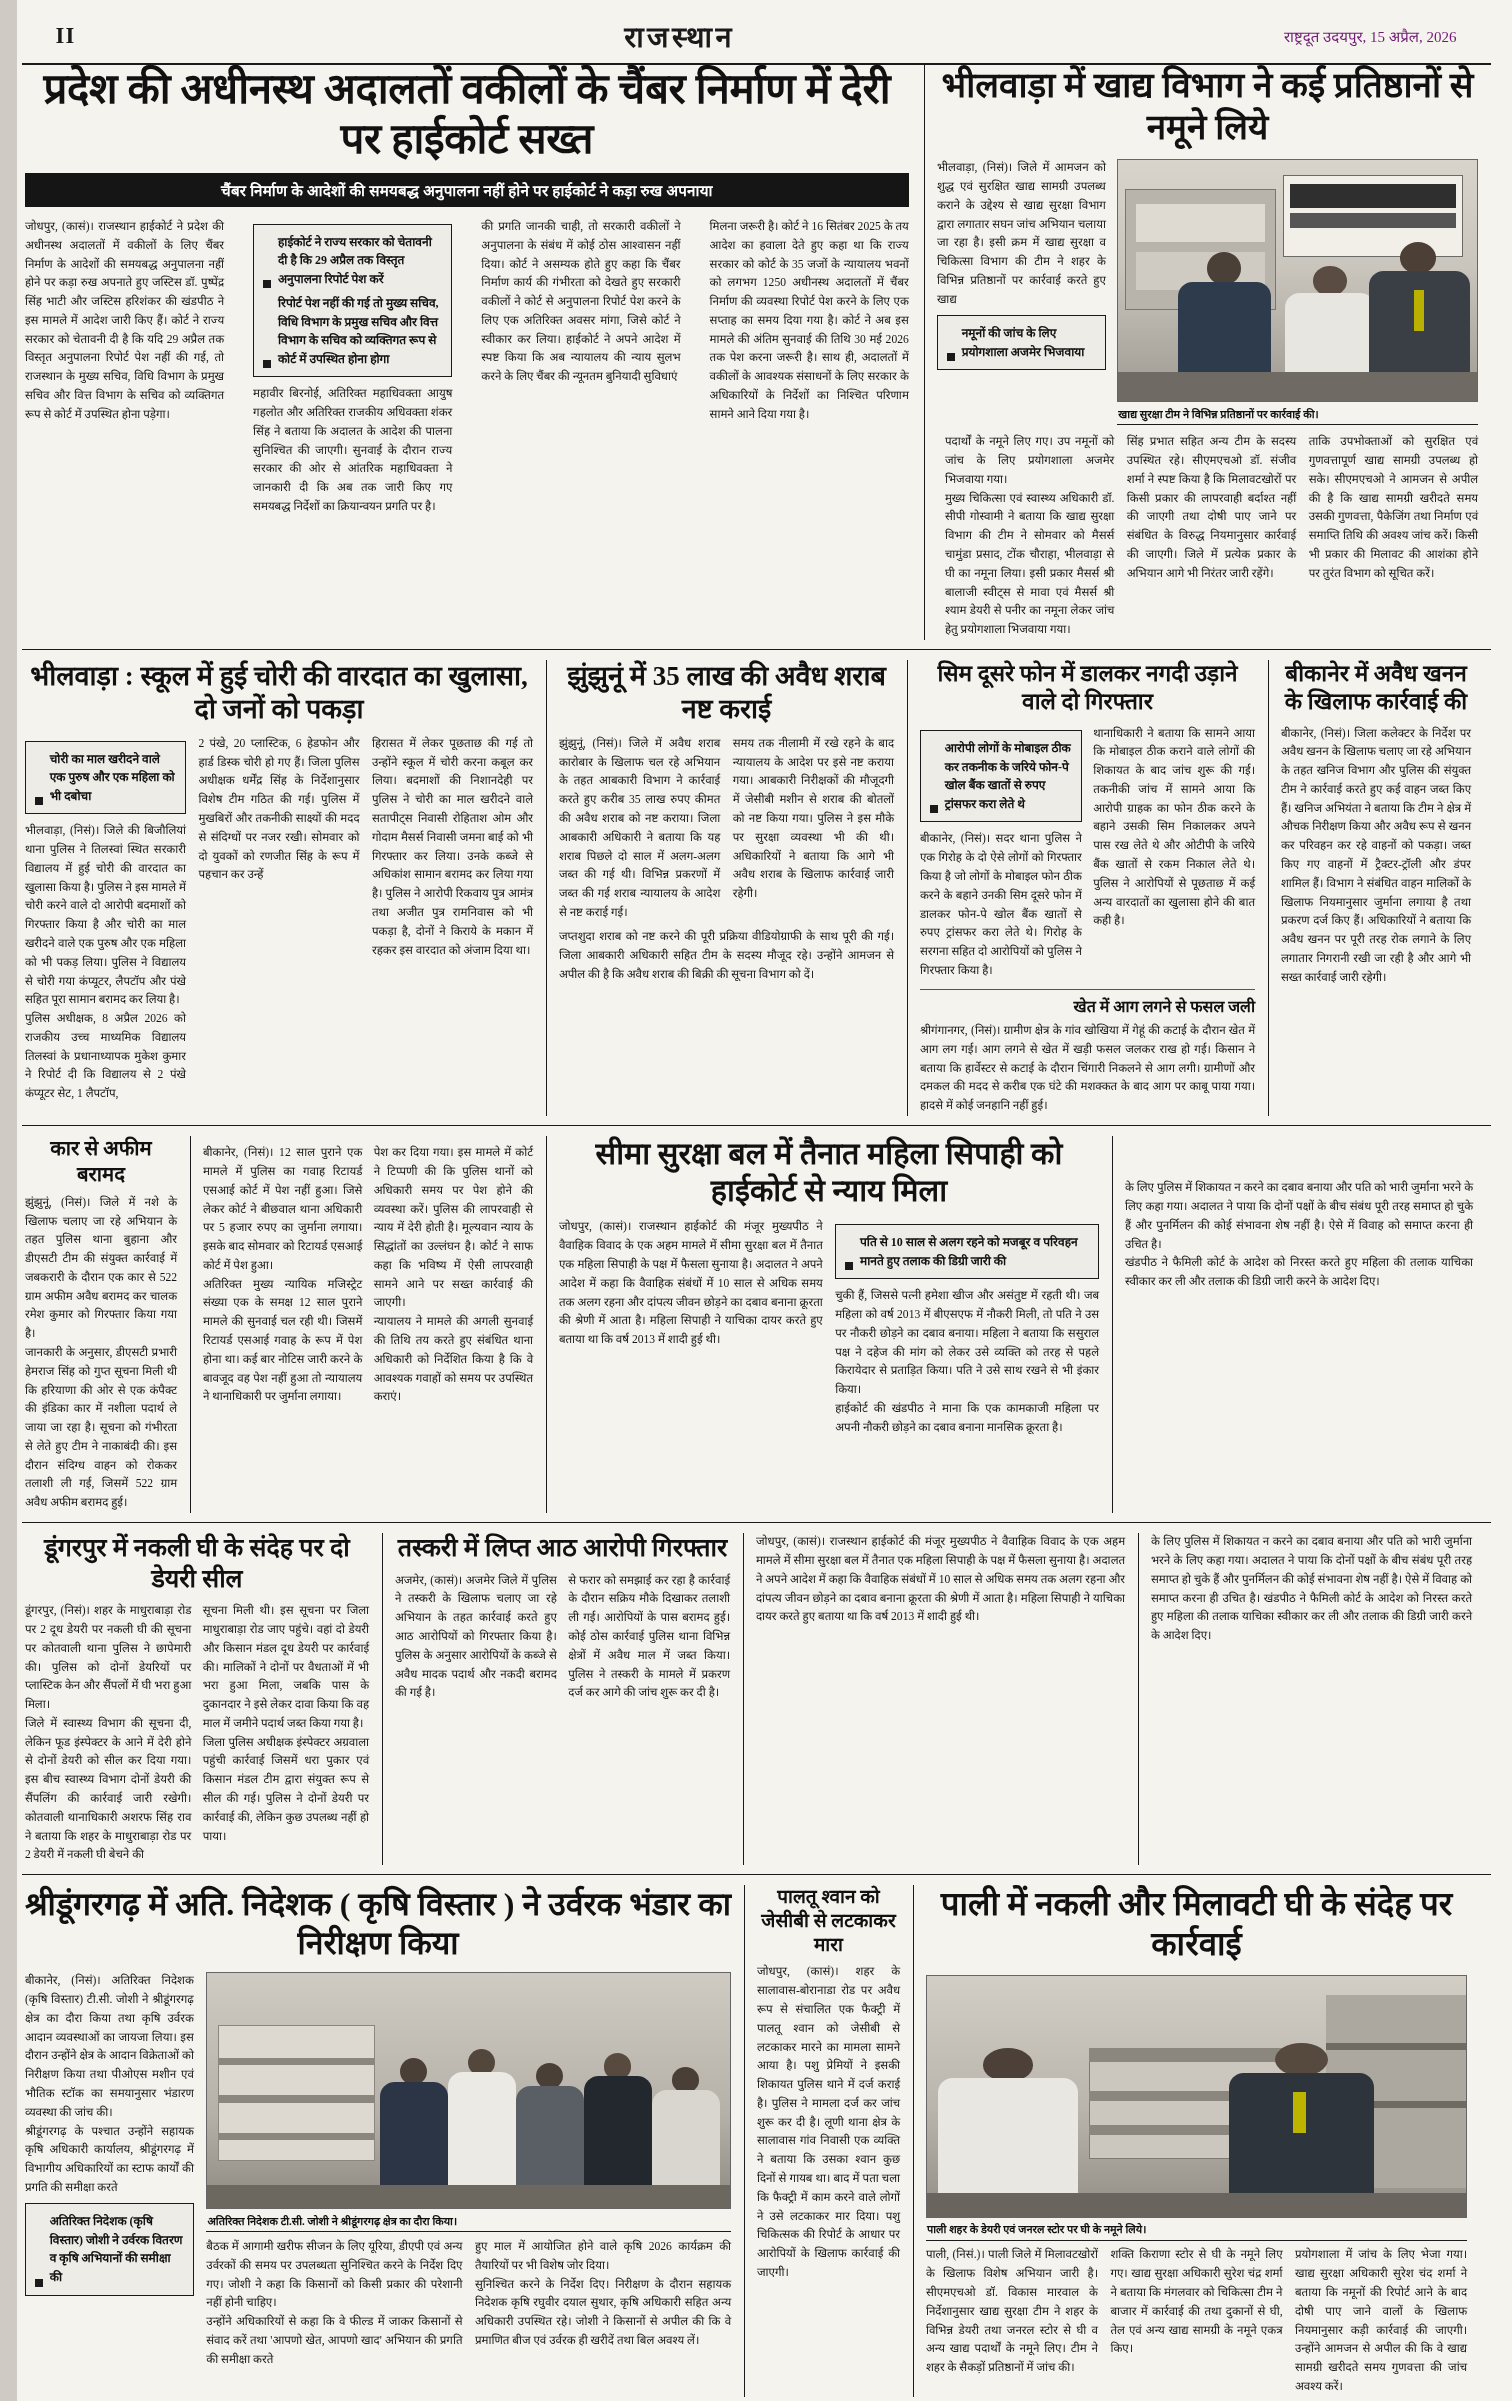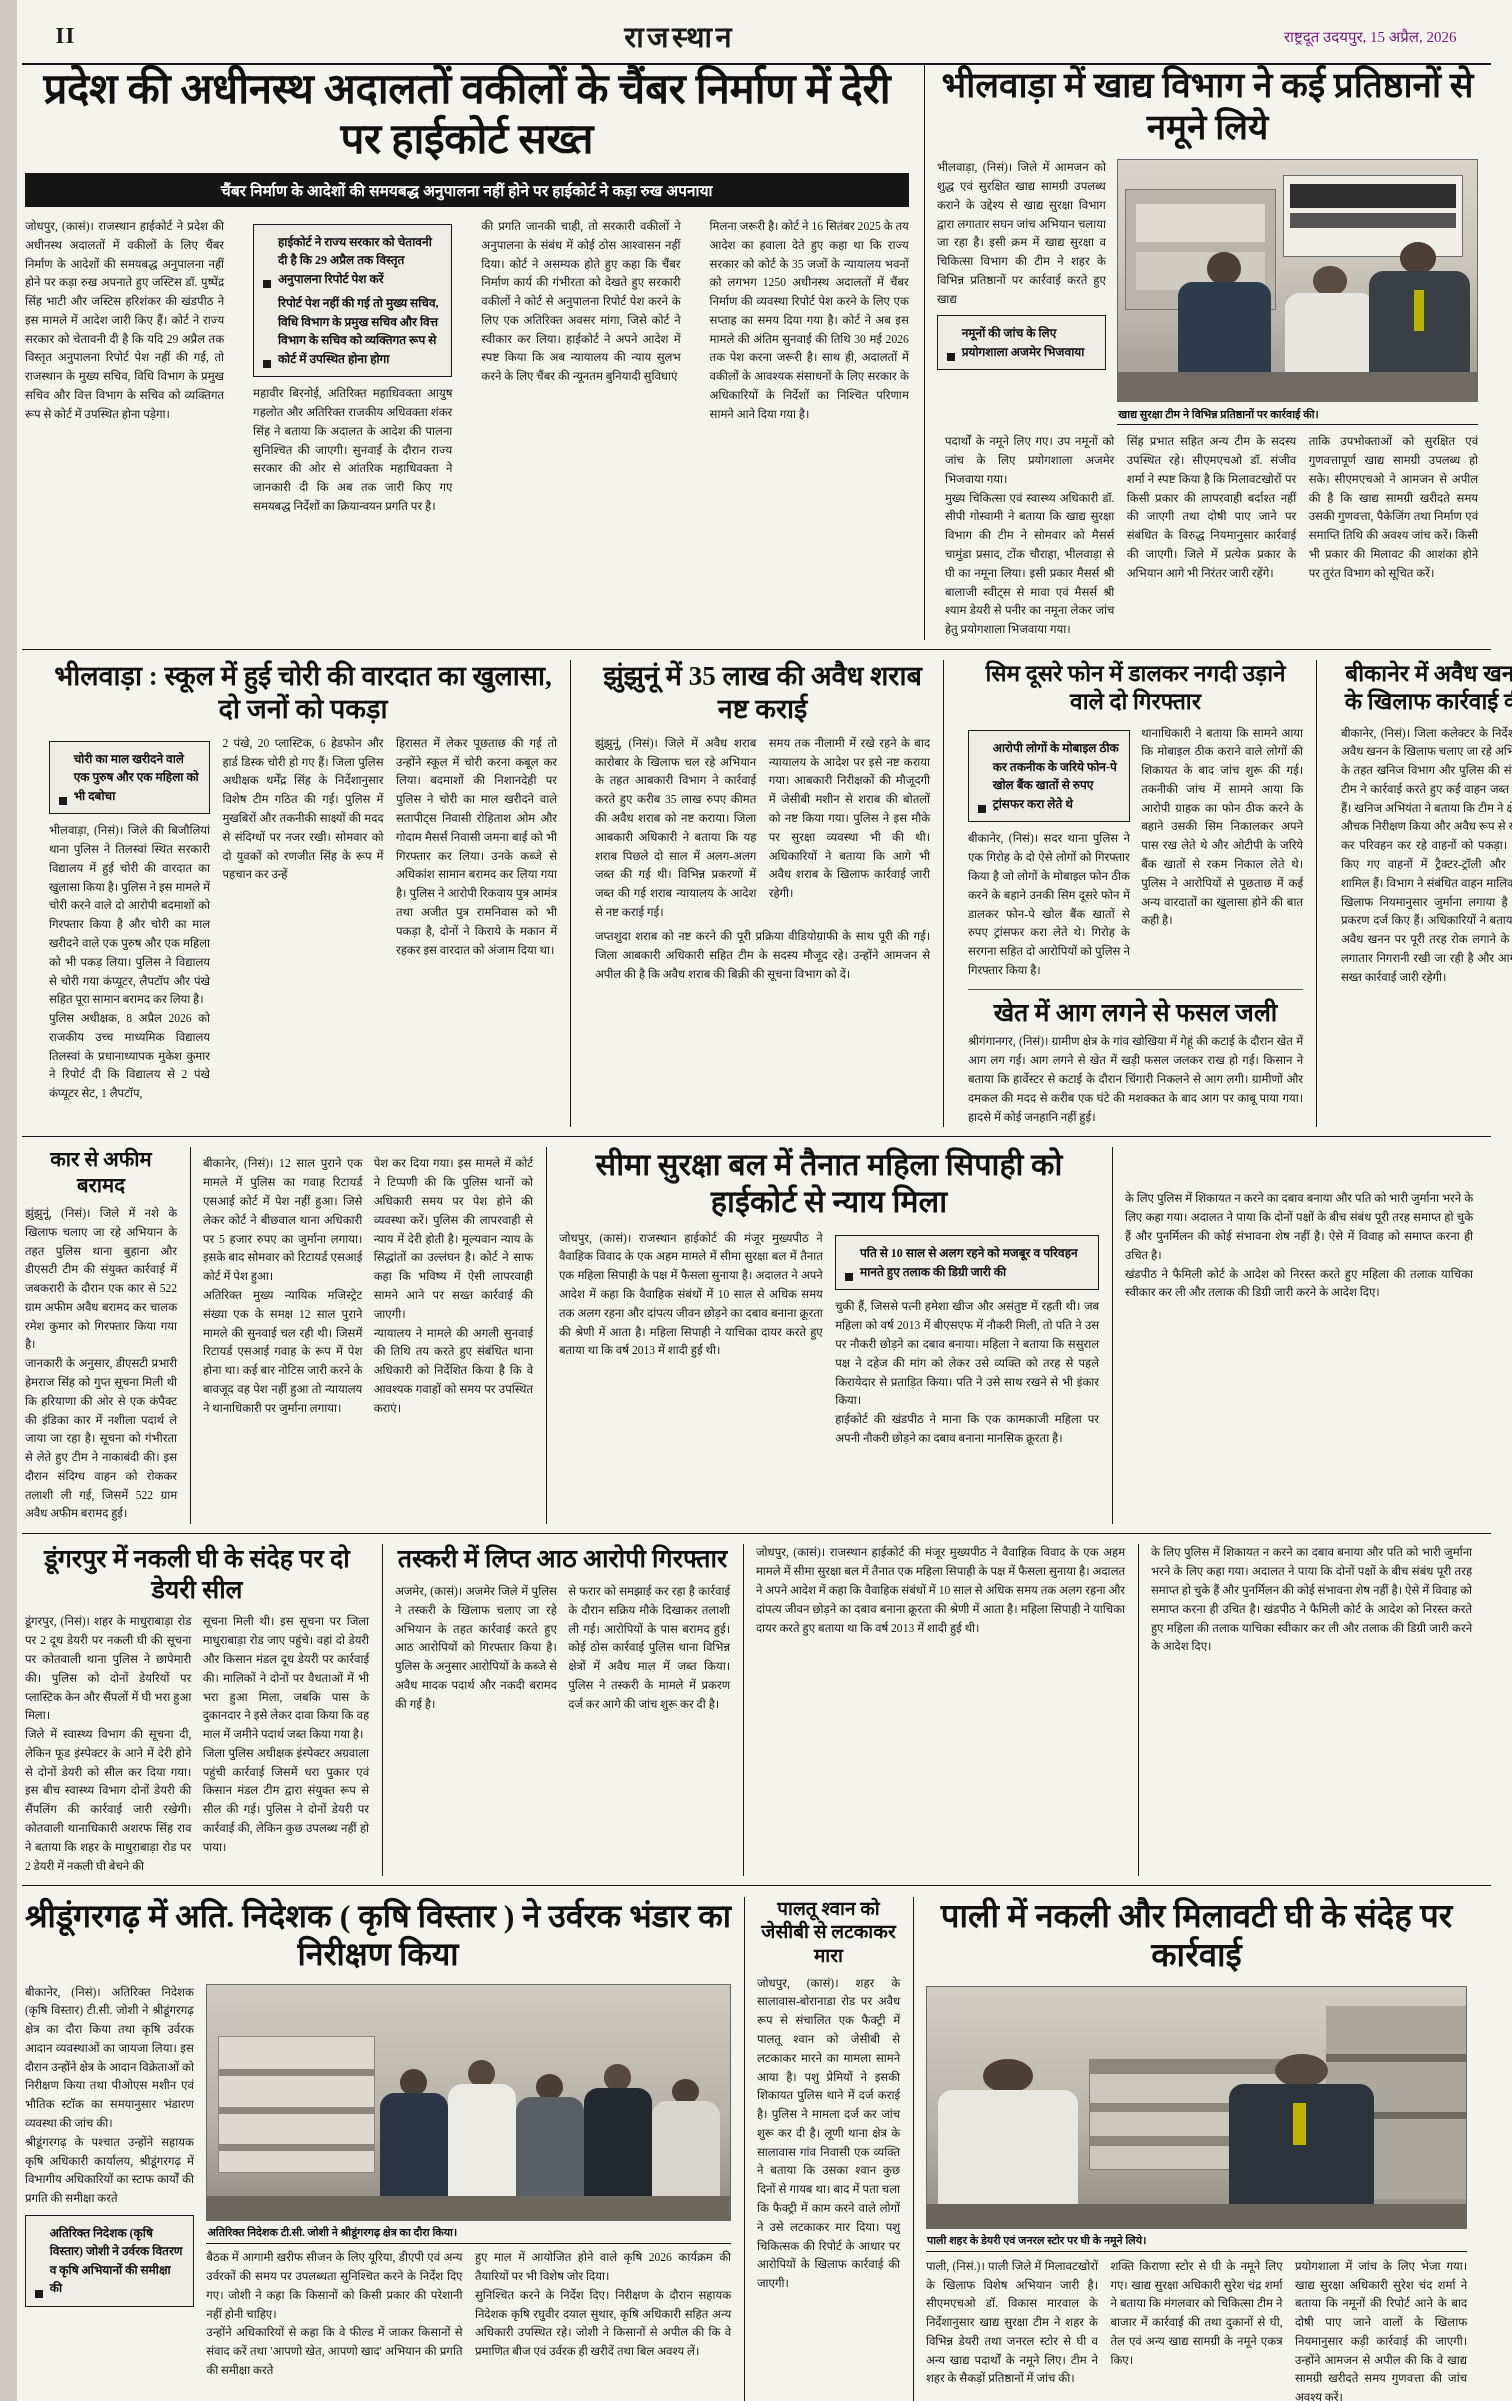--- a/index.html
+++ b/index.html
@@ -231,21 +231,21 @@
           <div class="body-text" style="white-space:pre-line;">पदार्थों के नमूने लिए गए। उप नमूनों को जांच के लिए प्रयोगशाला अजमेर भिजवाया गया।
 मुख्य चिकित्सा एवं स्वास्थ्य अधिकारी डॉ. सीपी गोस्वामी ने बताया कि खाद्य सुरक्षा विभाग की टीम ने सोमवार को मैसर्स चामुंडा प्रसाद, टोंक चौराहा, भीलवाड़ा से घी का नमूना लिया। इसी प्रकार मैसर्स श्री बालाजी स्वीट्स से मावा एवं मैसर्स श्री श्याम डेयरी से पनीर का नमूना लेकर जांच हेतु प्रयोगशाला भिजवाया गया।</div>
           <div class="body-text">सिंह प्रभात सहित अन्य टीम के सदस्य उपस्थित रहे। सीएमएचओ डॉ. संजीव शर्मा ने स्पष्ट किया है कि मिलावटखोरों पर किसी प्रकार की लापरवाही बर्दाश्त नहीं की जाएगी तथा दोषी पाए जाने पर संबंधित के विरुद्ध नियमानुसार कार्रवाई की जाएगी। जिले में प्रत्येक प्रकार के अभियान आगे भी निरंतर जारी रहेंगे।</div>
           <div class="body-text">ताकि उपभोक्ताओं को सुरक्षित एवं गुणवत्तापूर्ण खाद्य सामग्री उपलब्ध हो सके। सीएमएचओ ने आमजन से अपील की है कि खाद्य सामग्री खरीदते समय उसकी गुणवत्ता, पैकेजिंग तथा निर्माण एवं समाप्ति तिथि की अवश्य जांच करें। किसी भी प्रकार की मिलावट की आशंका होने पर तुरंत विभाग को सूचित करें।</div>
         </div>
       </div>
     </div>
 
     <div class="rule" style="margin:9px 0 10.2px 0;"></div>
 
-    <div class="grid" style="grid-template-columns: 525px 361px 361px 215px; gap:12px;margin-left:24px;">
+    <div class="grid" style="grid-template-columns: 525px 361px 361px 215px; gap:0;">
 
       <div class="pad sep-v" style="padding-left:3.4px;">
         <div class="hl-lg">भीलवाड़ा : स्कूल में हुई चोरी की वारदात का खुलासा, दो जनों को पकड़ा</div>
         <div class="grid" style="grid-template-columns:1fr 1fr 1fr; gap:12.4px; margin-top:9px;">
           <div>
             <div class="bullet-box">
               <div class="bullet-line">
                   <span class="sq"></span>
                   <span>चोरी का माल खरीदने वाले एक पुरुष और एक महिला को भी दबोचा</span>
                 </div>
@@ -275,21 +275,21 @@
               <div class="bullet-line">
                   <span class="sq"></span>
                   <span>आरोपी लोगों के मोबाइल ठीक कर तकनीक के जरिये फोन-पे खोल बैंक खातों से रुपए ट्रांसफर करा लेते थे</span>
                 </div>
             </div>
             <div class="body-text">बीकानेर, (निसं)। सदर थाना पुलिस ने एक गिरोह के दो ऐसे लोगों को गिरफ्तार किया है जो लोगों के मोबाइल फोन ठीक करने के बहाने उनकी सिम दूसरे फोन में डालकर फोन-पे खोल बैंक खातों से रुपए ट्रांसफर करा लेते थे। गिरोह के सरगना सहित दो आरोपियों को पुलिस ने गिरफ्तार किया है।</div>
           </div>
           <div class="body-text">थानाधिकारी ने बताया कि सामने आया कि मोबाइल ठीक कराने वाले लोगों की शिकायत के बाद जांच शुरू की गई। तकनीकी जांच में सामने आया कि आरोपी ग्राहक का फोन ठीक करने के बहाने उसकी सिम निकालकर अपने पास रख लेते थे और ओटीपी के जरिये बैंक खातों से रकम निकाल लेते थे। पुलिस ने आरोपियों से पूछताछ में कई अन्य वारदातों का खुलासा होने की बात कही है।</div>
         </div>
         <div class="thin-rule" style="margin:8px 0 6.8px 0;"></div>
-        <div class="hl-md" style="font-size:25px;">खेत में आग लगने से फसल जली</div>
+        <div class="hl-md" style="font-size:16px;text-align:right;">खेत में आग लगने से फसल जली</div>
         <div class="body-text" style="margin-top:5.6px;">श्रीगंगानगर, (निसं)। ग्रामीण क्षेत्र के गांव खोखिया में गेहूं की कटाई के दौरान खेत में आग लग गई। आग लगने से खेत में खड़ी फसल जलकर राख हो गई। किसान ने बताया कि हार्वेस्टर से कटाई के दौरान चिंगारी निकलने से आग लगी। ग्रामीणों और दमकल की मदद से करीब एक घंटे की मशक्कत के बाद आग पर काबू पाया गया। हादसे में कोई जनहानि नहीं हुई।</div>
       </div>
 
       <div class="pad">
         <div class="hl-md">बीकानेर में अवैध खनन के खिलाफ कार्रवाई की</div>
         <div class="body-text" style="margin-top:8px;">बीकानेर, (निसं)। जिला कलेक्टर के निर्देश पर अवैध खनन के खिलाफ चलाए जा रहे अभियान के तहत खनिज विभाग और पुलिस की संयुक्त टीम ने कार्रवाई करते हुए कई वाहन जब्त किए हैं। खनिज अभियंता ने बताया कि टीम ने क्षेत्र में औचक निरीक्षण किया और अवैध रूप से खनन कर परिवहन कर रहे वाहनों को पकड़ा। जब्त किए गए वाहनों में ट्रैक्टर-ट्रॉली और डंपर शामिल हैं। विभाग ने संबंधित वाहन मालिकों के खिलाफ नियमानुसार जुर्माना लगाया है तथा प्रकरण दर्ज किए हैं। अधिकारियों ने बताया कि अवैध खनन पर पूरी तरह रोक लगाने के लिए लगातार निगरानी रखी जा रही है और आगे भी सख्त कार्रवाई जारी रहेगी।</div>
       </div>
     </div>
 
     <div class="rule" style="margin:9px 0 10.2px 0;"></div>

